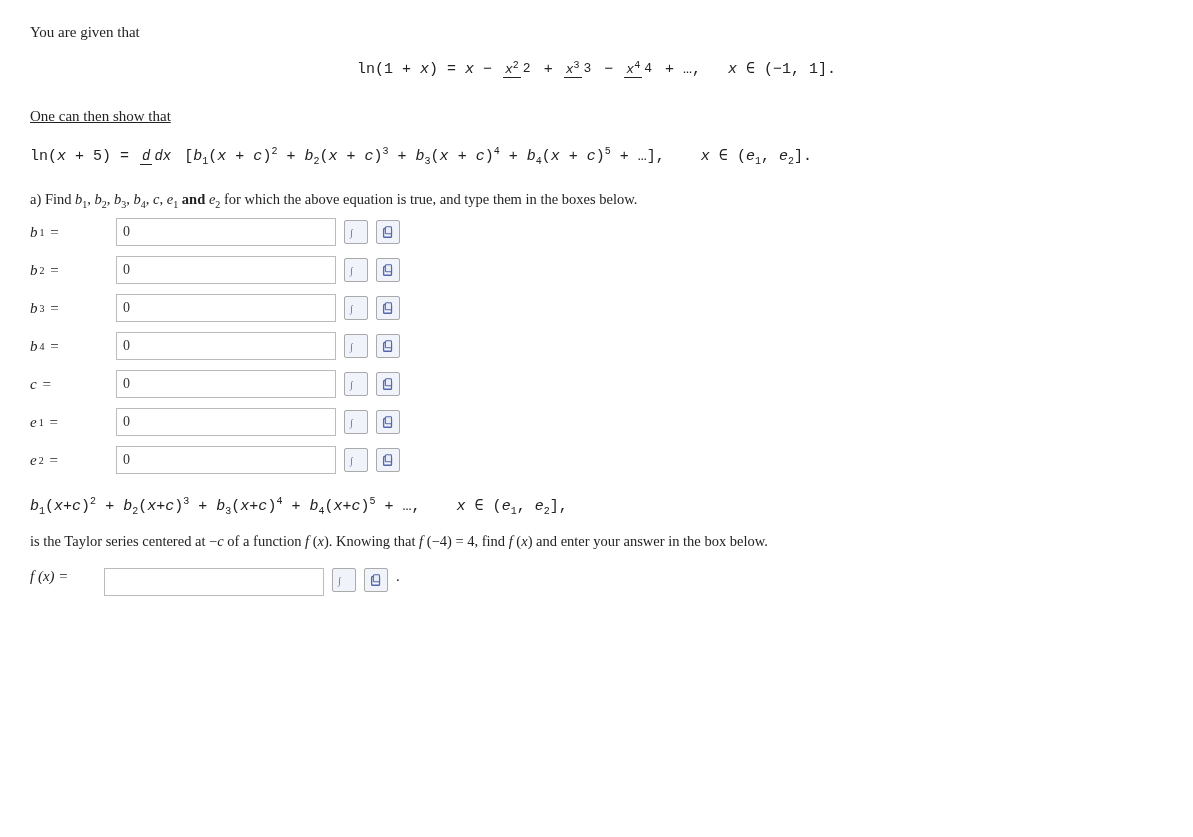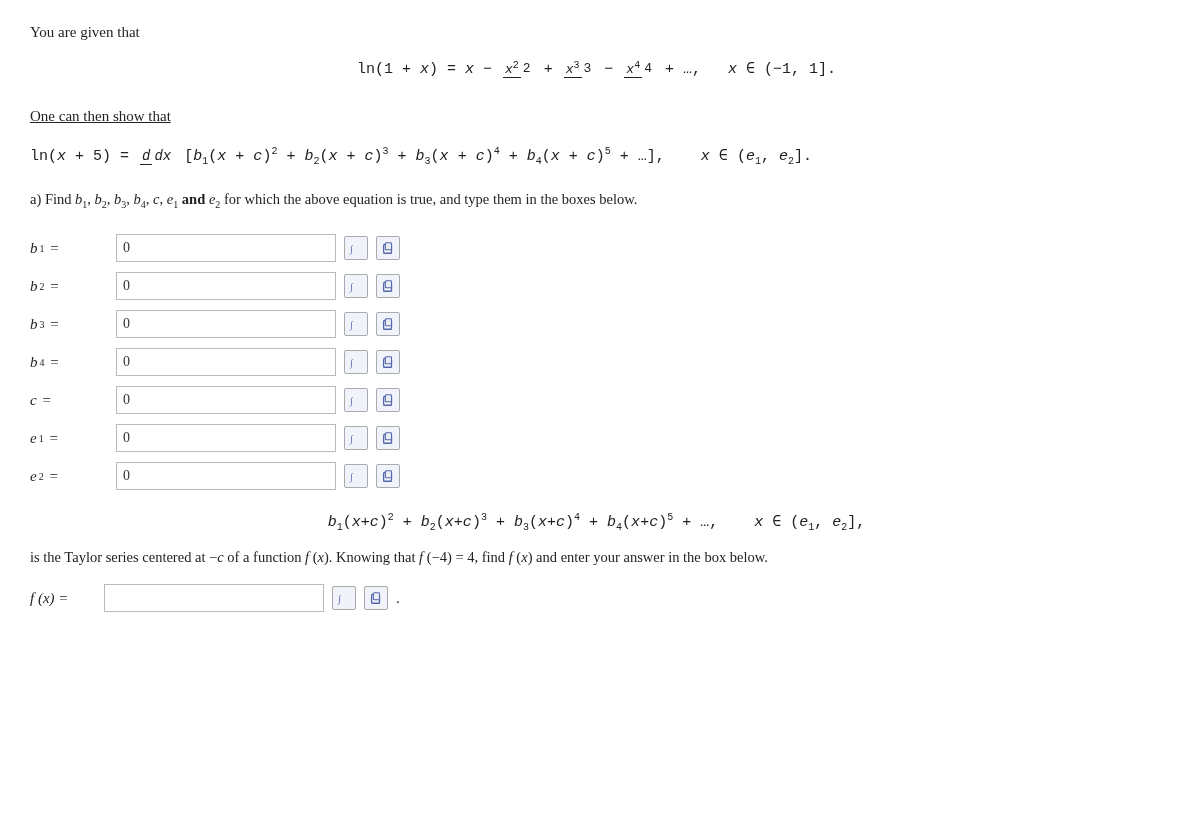--- a/index.html
+++ b/index.html
@@ -27,21 +27,21 @@
       text-decoration: underline;
     }
     .formula-display {
       text-align: left;
       margin: 14px 0 18px 0;
       font-size: 15px;
       line-height: 2.2;
     }
     .question-text {
       font-size: 14.5px;
-      margin-bottom: 24px;
+      margin-bottom: 8px;
     }
     .input-row {
       display: flex;
       align-items: center;
       margin-bottom: 10px;
       gap: 6px;
     }
     .input-label {
       min-width: 80px;
       font-size: 15px;
@@ -88,31 +88,31 @@
     .frac .num { border-bottom: 1px solid #222; padding: 0 2px; }
     .frac .den { padding: 0 2px; }
     .series-formula {
       font-size: 15px;
       font-family: Liberation Mono, monospace;
     }
     .part-b-section {
       margin-top: 22px;
     }
     .part-b-formula {
-      text-align: center;
+      text-align: left;
       margin: 10px 0 16px 0;
       font-size: 15px;
     }
     .part-b-text {
       font-size: 14.5px;
       margin-bottom: 18px;
     }
     .fx-row {
       display: flex;
-      align-items: center;
+      align-items: flex-start;
       gap: 6px;
       margin-top: 8px;
     }
     .fx-label {
       font-size: 15px;
       font-style: italic;
       min-width: 68px;
     }
     .period {
       font-size: 15px;

